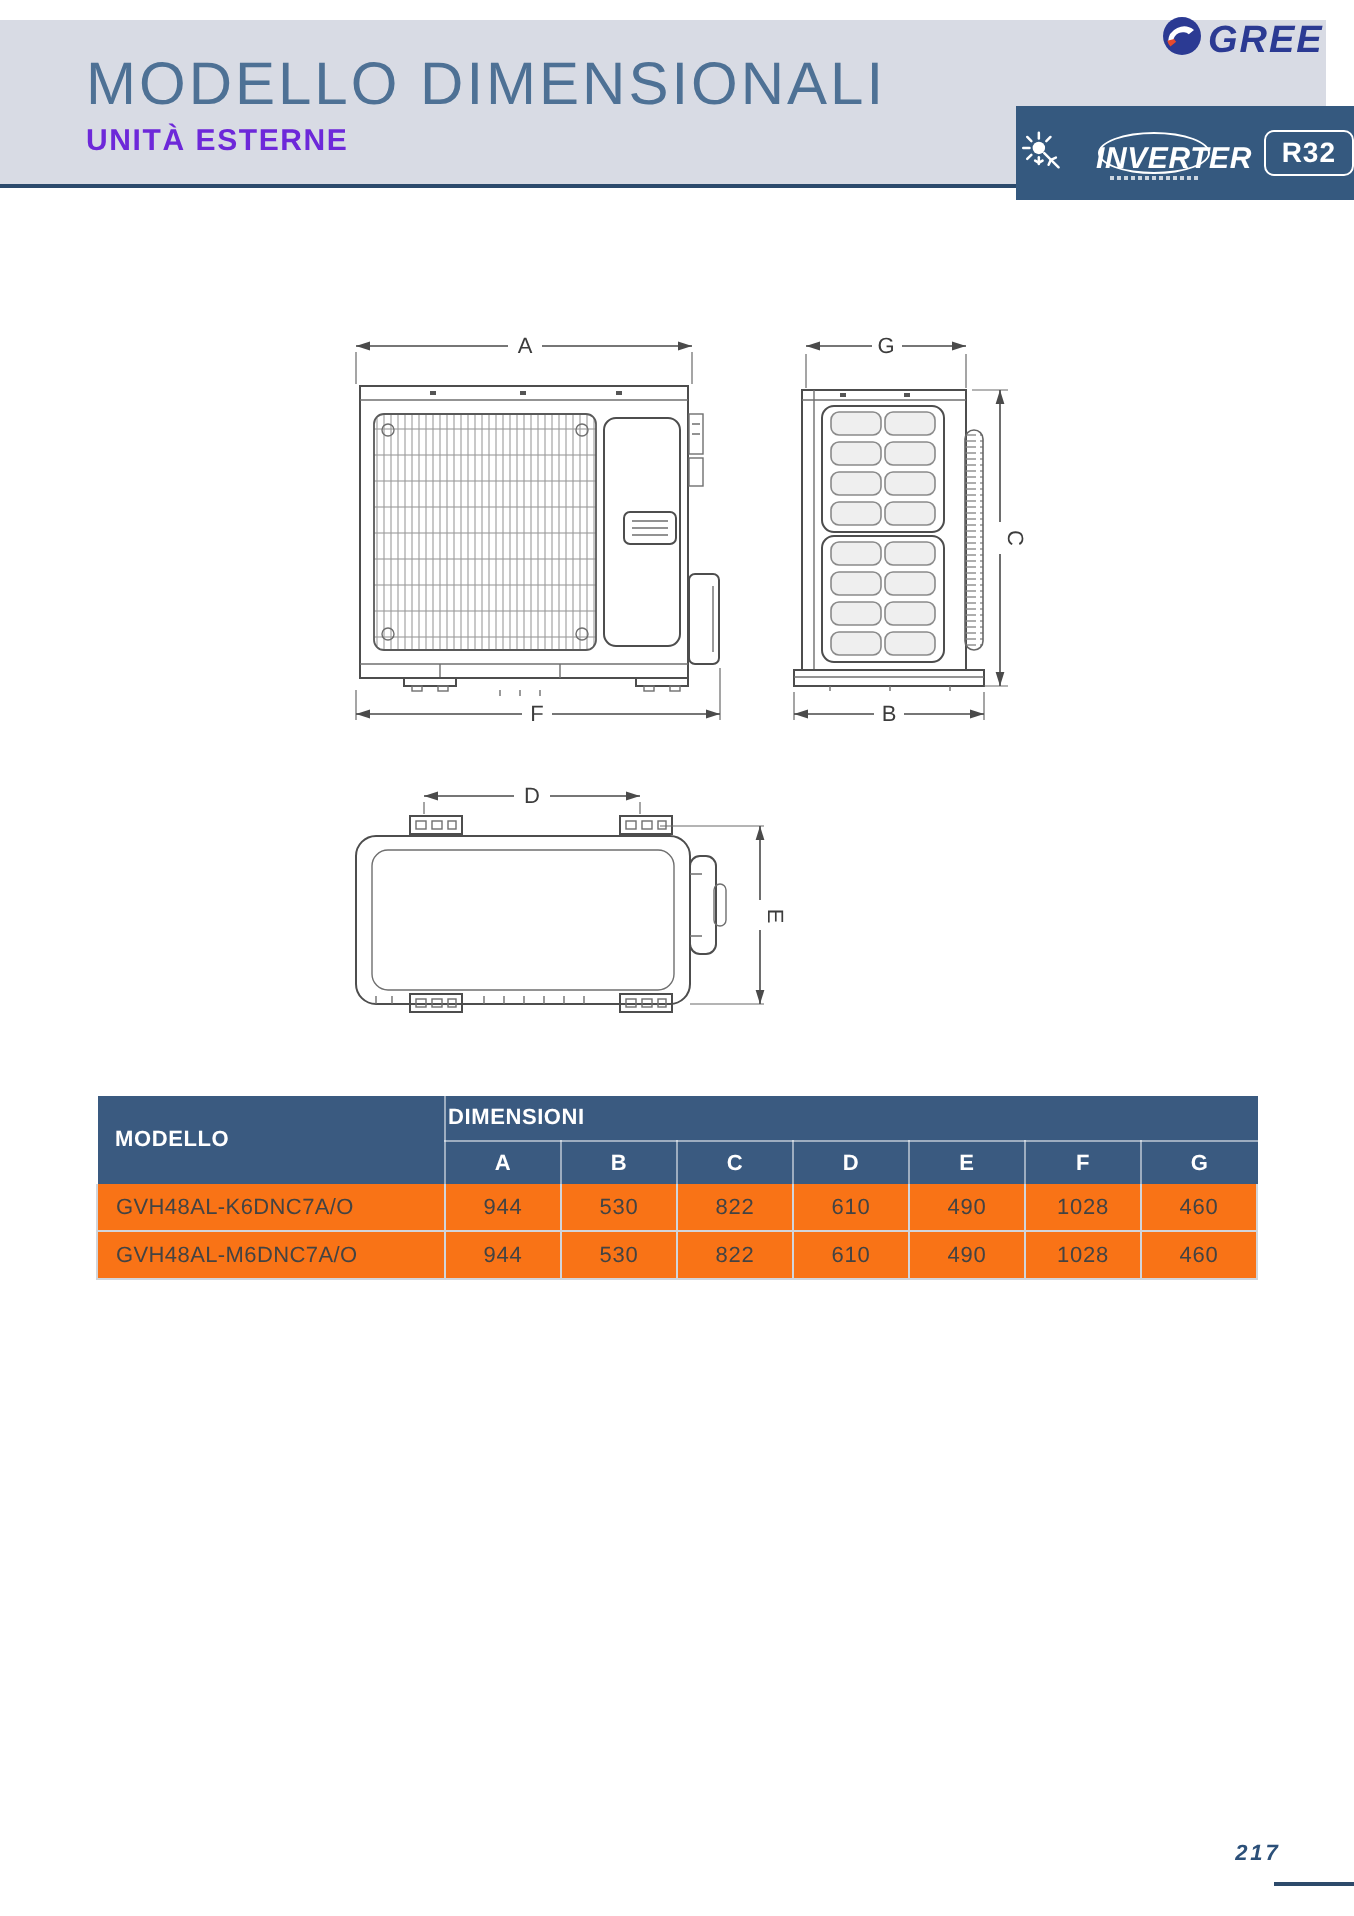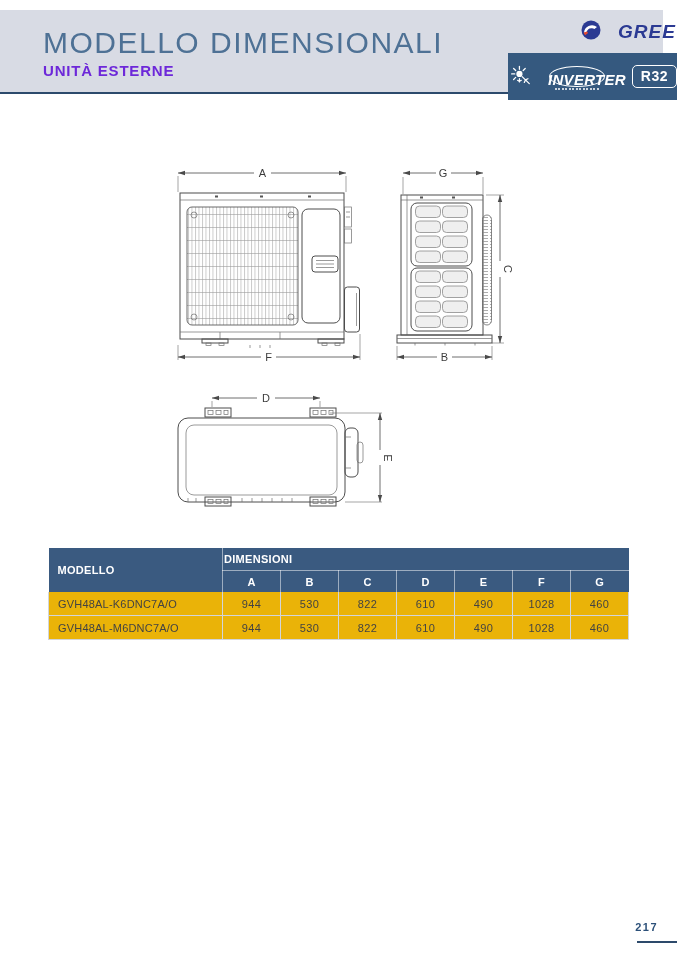--- a/index.html
+++ b/index.html
@@ -6,21 +6,21 @@
   .page{position:relative;width:677px;height:958px;background:#ffffff;overflow:hidden;
         font-family:"Liberation Sans",sans-serif;}
 
   
   .header-bg{position:absolute;left:0;top:10px;width:663px;height:82px;
              background:#d8dbe4;border-bottom:2px solid #2c4a6c;}
   .page-title{position:absolute;left:43px;top:26px;font-size:30px;font-weight:300;
               letter-spacing:1.5px;color:#4e7195;white-space:nowrap;}
   .page-subtitle{position:absolute;left:43px;top:62px;font-size:15px;font-weight:bold;
                  letter-spacing:.8px;color:#6d28d9;white-space:nowrap;}
-  .gree-logo{position:absolute;left:581px;top:20px;display:flex;align-items:center;gap:17px;}
+  .gree-logo{position:absolute;left:581px;top:8px;display:flex;align-items:center;gap:3px;}
   .gree-text{font-size:19px;font-weight:bold;font-style:italic;color:#2b3a93;letter-spacing:1px;}
 
   .feature-badge{position:absolute;left:508px;top:53px;width:169px;height:47px;
                  background:#35597f;display:flex;align-items:center;justify-content:center;gap:13px;}
   .inverter{position:relative;width:58px;height:24px;}
   .inverter-oval{position:absolute;left:1px;top:1px;width:54px;height:19px;
                  border:1.5px solid #fff;border-radius:50%;}
   .inverter-text{position:absolute;left:0;top:6px;width:58px;text-align:center;
                  font-size:15px;font-weight:bold;font-style:italic;color:#fff;letter-spacing:.3px;}
   .inverter-sub{position:absolute;left:7px;top:23px;width:44px;height:2.5px;
@@ -43,26 +43,26 @@
   
   .dim-table{position:absolute;left:48px;top:548px;width:580px;border-collapse:collapse;
              table-layout:fixed;font-size:11px;}
   .dim-table th{background:#3a5a80;color:#fff;font-weight:bold;letter-spacing:.3px;}
   .dim-table .model-h{text-align:left;padding-left:9px;}
   .dim-table .group-h{height:20px;text-align:left;
                       border-left:1px solid rgba(255,255,255,.5);
                       border-bottom:1px solid rgba(255,255,255,.5);}
   .dim-table .letters th{height:19px;text-align:center;border-left:1px solid rgba(255,255,255,.5);}
   .dim-table td{height:21px;color:#434343;text-align:center;letter-spacing:.4px;
-                border:1px solid #d2d5da;border-top:none;background:#eab308;}
+                border:1px solid #d2d5da;border-top:none;background:#f97316;}
   .dim-table td.model{text-align:left;padding-left:9px;letter-spacing:.2px;}
 
   
-  .page-number{position:absolute;left:600px;top:921px;width:58px;text-align:right;
-               font-size:11px;font-weight:bold;letter-spacing:1.5px;color:#2c5079;}
+  .page-number{position:absolute;left:600px;top:921px;width:58px;text-align:center;
+               font-size:11px;font-weight:bold;letter-spacing:1.5px;color:#2c5079;font-style:italic;}
   .footer-line{position:absolute;left:637px;top:941px;width:40px;height:2px;background:#2d4a6b;}
 </style>
 </head>
 <body>
 
 <div class="page">
 
   <div class="header-bg"></div>
   <div class="page-title">MODELLO DIMENSIONALI</div>
   <div class="page-subtitle">UNITÀ ESTERNE</div>

